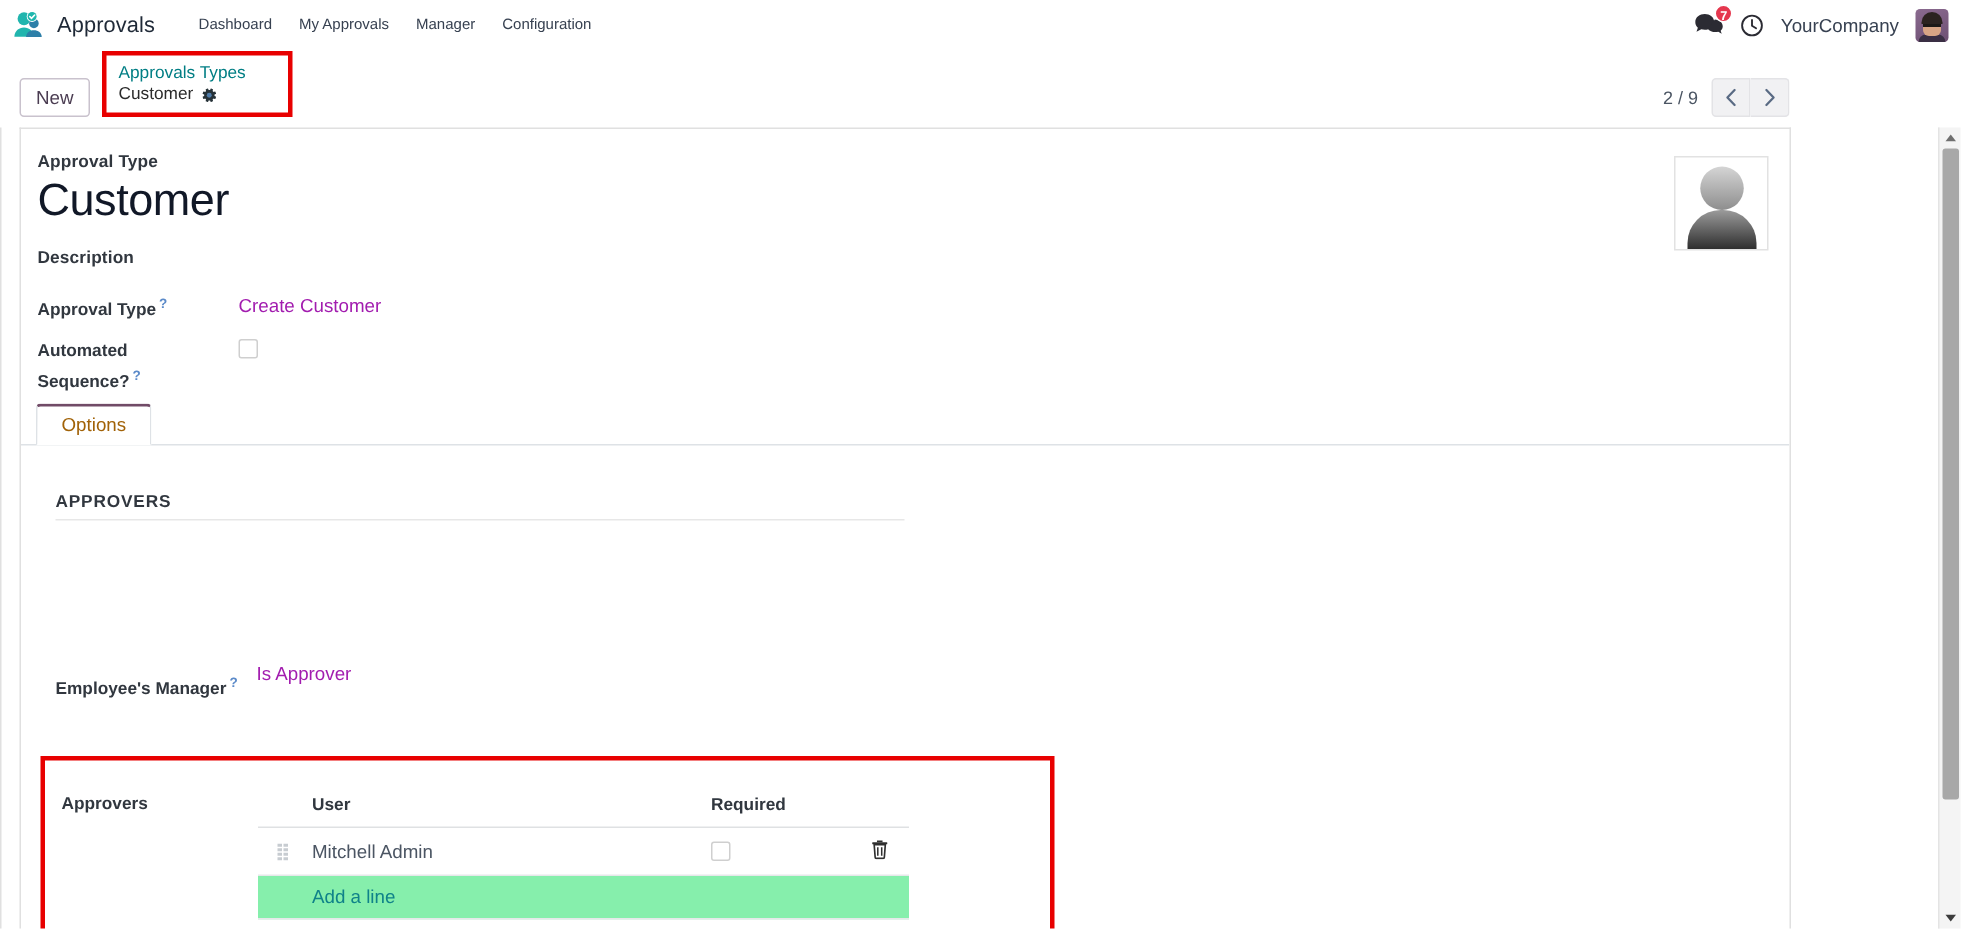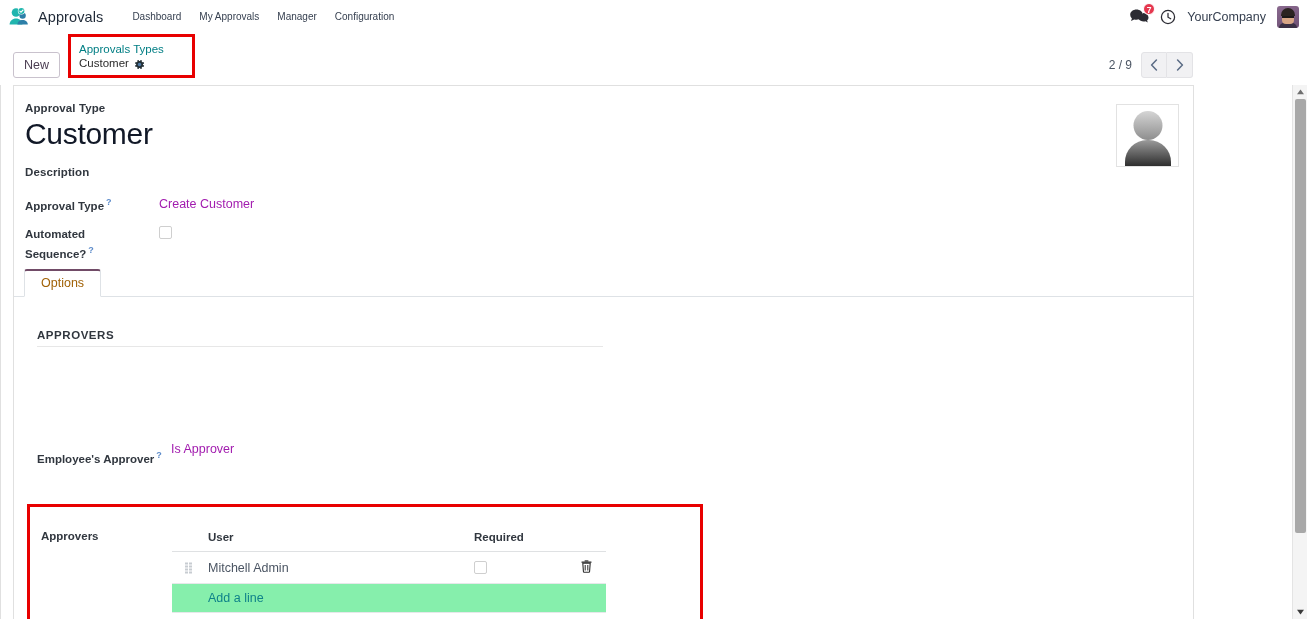--- a/index.html
+++ b/index.html
@@ -385,21 +385,21 @@
       <div class="tabs-row">
         <span class="tab active">Options</span>
       </div>
     </div>
 
     <div id="approvers-section">
       <div class="section-title">APPROVERS</div>
     </div>
 
     <div id="empmgr-label" class="lbl-field">
-      <span>Employee's Approver</span><span class="help-q">?</span>
+      <span>Employee's Manager</span><span class="help-q">?</span>
     </div>
     <div id="empmgr-value" class="val-text">Is Approver</div>
 
     <div id="o2m-box">
       <div id="o2m-label" class="lbl-field">Approvers</div>
 
       <table id="o2m-table">
         <thead>
           <tr>
             <th class="th-user">User</th>

